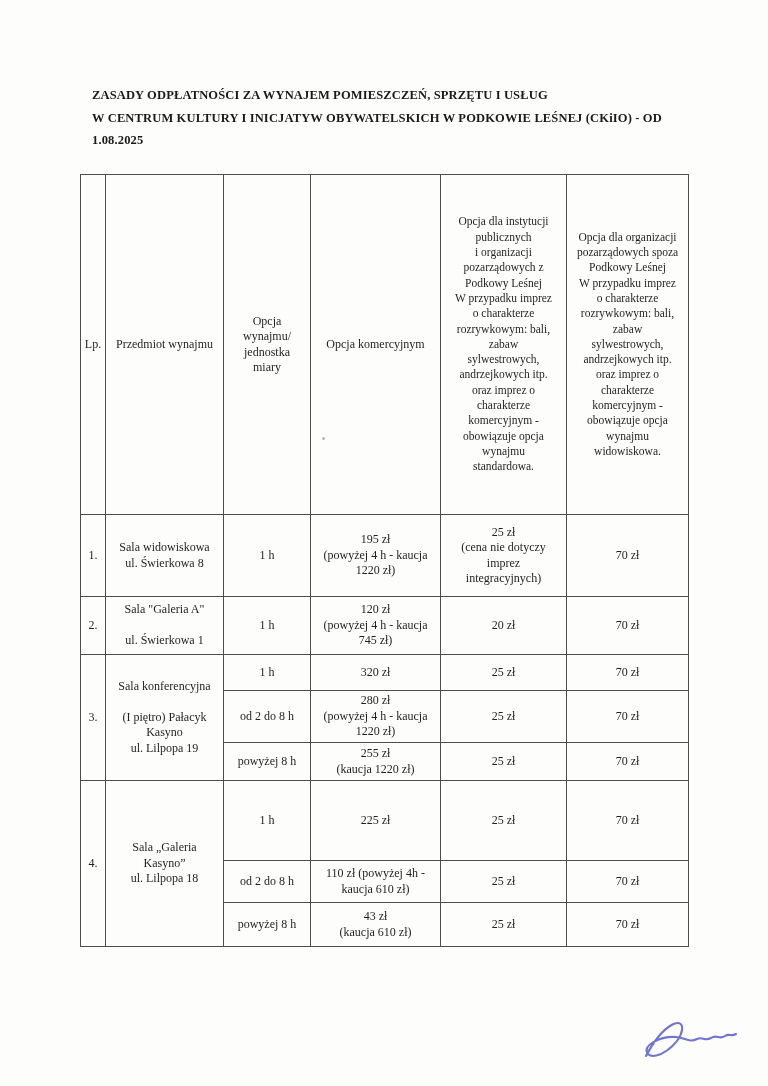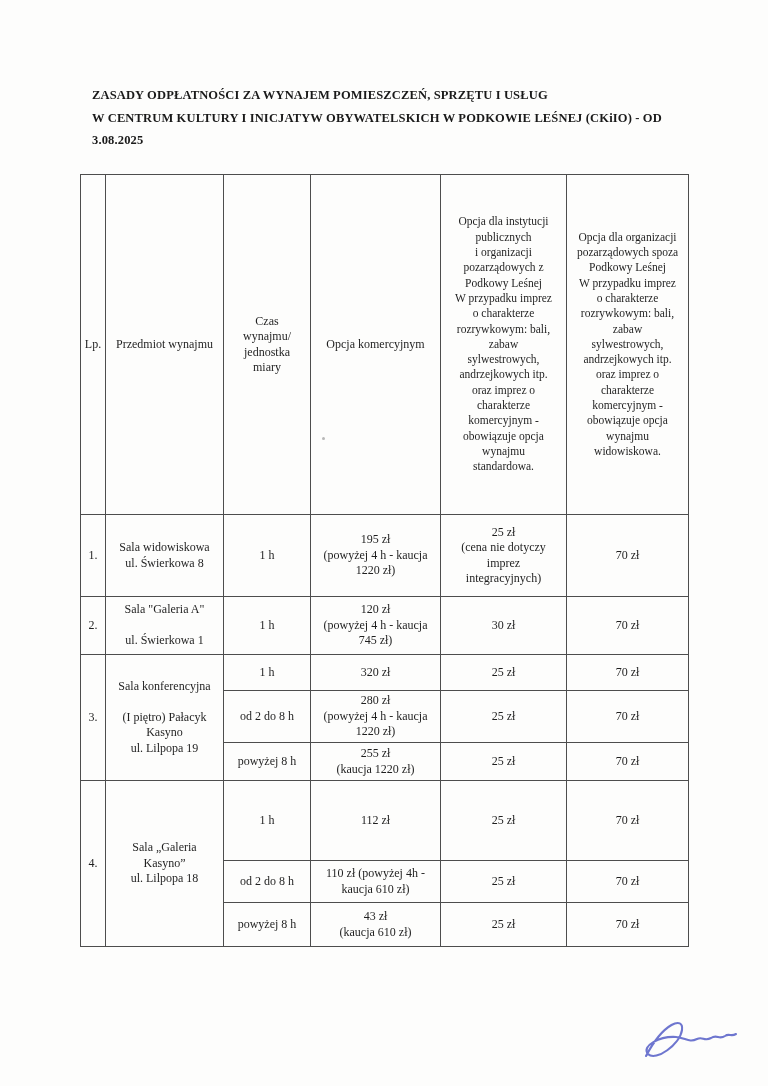--- a/index.html
+++ b/index.html
@@ -81,36 +81,36 @@
     top: 1012px;
     width: 130px;
     height: 64px;
   }
 </style>
 </head>
 <body>
 
 <div class="doc-title">ZASADY ODPŁATNOŚCI ZA WYNAJEM POMIESZCZEŃ, SPRZĘTU I USŁUG
 W CENTRUM KULTURY I INICJATYW OBYWATELSKICH W PODKOWIE LEŚNEJ (CKiIO) - OD
-3.08.2025</div>
+1.08.2025</div>
 
 <table class="price-table">
   <colgroup>
     <col style="width:25px">
     <col style="width:118px">
     <col style="width:87px">
     <col style="width:130px">
     <col style="width:126px">
     <col style="width:122px">
   </colgroup>
   <tbody>
       <tr class="row-header">
     <th>Lp.</th>
     <th>Przedmiot wynajmu</th>
-    <th>Czas
+    <th>Opcja
 wynajmu/
 jednostka
 miary</th>
     <th>Opcja komercyjnym</th>
     <th class="hdr-long">Opcja dla instytucji
 publicznych
 i organizacji
 pozarządowych z
 Podkowy Leśnej
 W przypadku imprez
@@ -159,21 +159,21 @@
 
   <tr class="row-2">
     <td class="va-top pt8">2.</td>
     <td>Sala "Galeria A"
 
 ul. Świerkowa 1</td>
     <td>1 h</td>
     <td>120 zł
 (powyżej 4 h - kaucja
 745 zł)</td>
-    <td>30 zł</td>
+    <td>20 zł</td>
     <td class="va-bottom pb6">70 zł</td>
   </tr>
 
   <tr class="row-3a">
     <td rowspan="3">3.</td>
     <td rowspan="3" class="va-top pt4">Sala konferencyjna
 
 (I piętro) Pałacyk
 Kasyno
 ul. Lilpopa 19</td>
@@ -197,21 +197,21 @@
     <td>25 zł</td>
     <td>70 zł</td>
   </tr>
 
   <tr class="row-4a">
     <td rowspan="3" class="va-top pt12">4.</td>
     <td rowspan="3" class="va-top pt12">Sala „Galeria
 Kasyno”
 ul. Lilpopa 18</td>
     <td>1 h</td>
-    <td>112 zł</td>
+    <td>225 zł</td>
     <td>25 zł</td>
     <td>70 zł</td>
   </tr>
   <tr class="row-4b">
     <td>od 2 do 8 h</td>
     <td>110 zł (powyżej 4h -
 kaucja 610 zł)</td>
     <td>25 zł</td>
     <td>70 zł</td>
   </tr>

